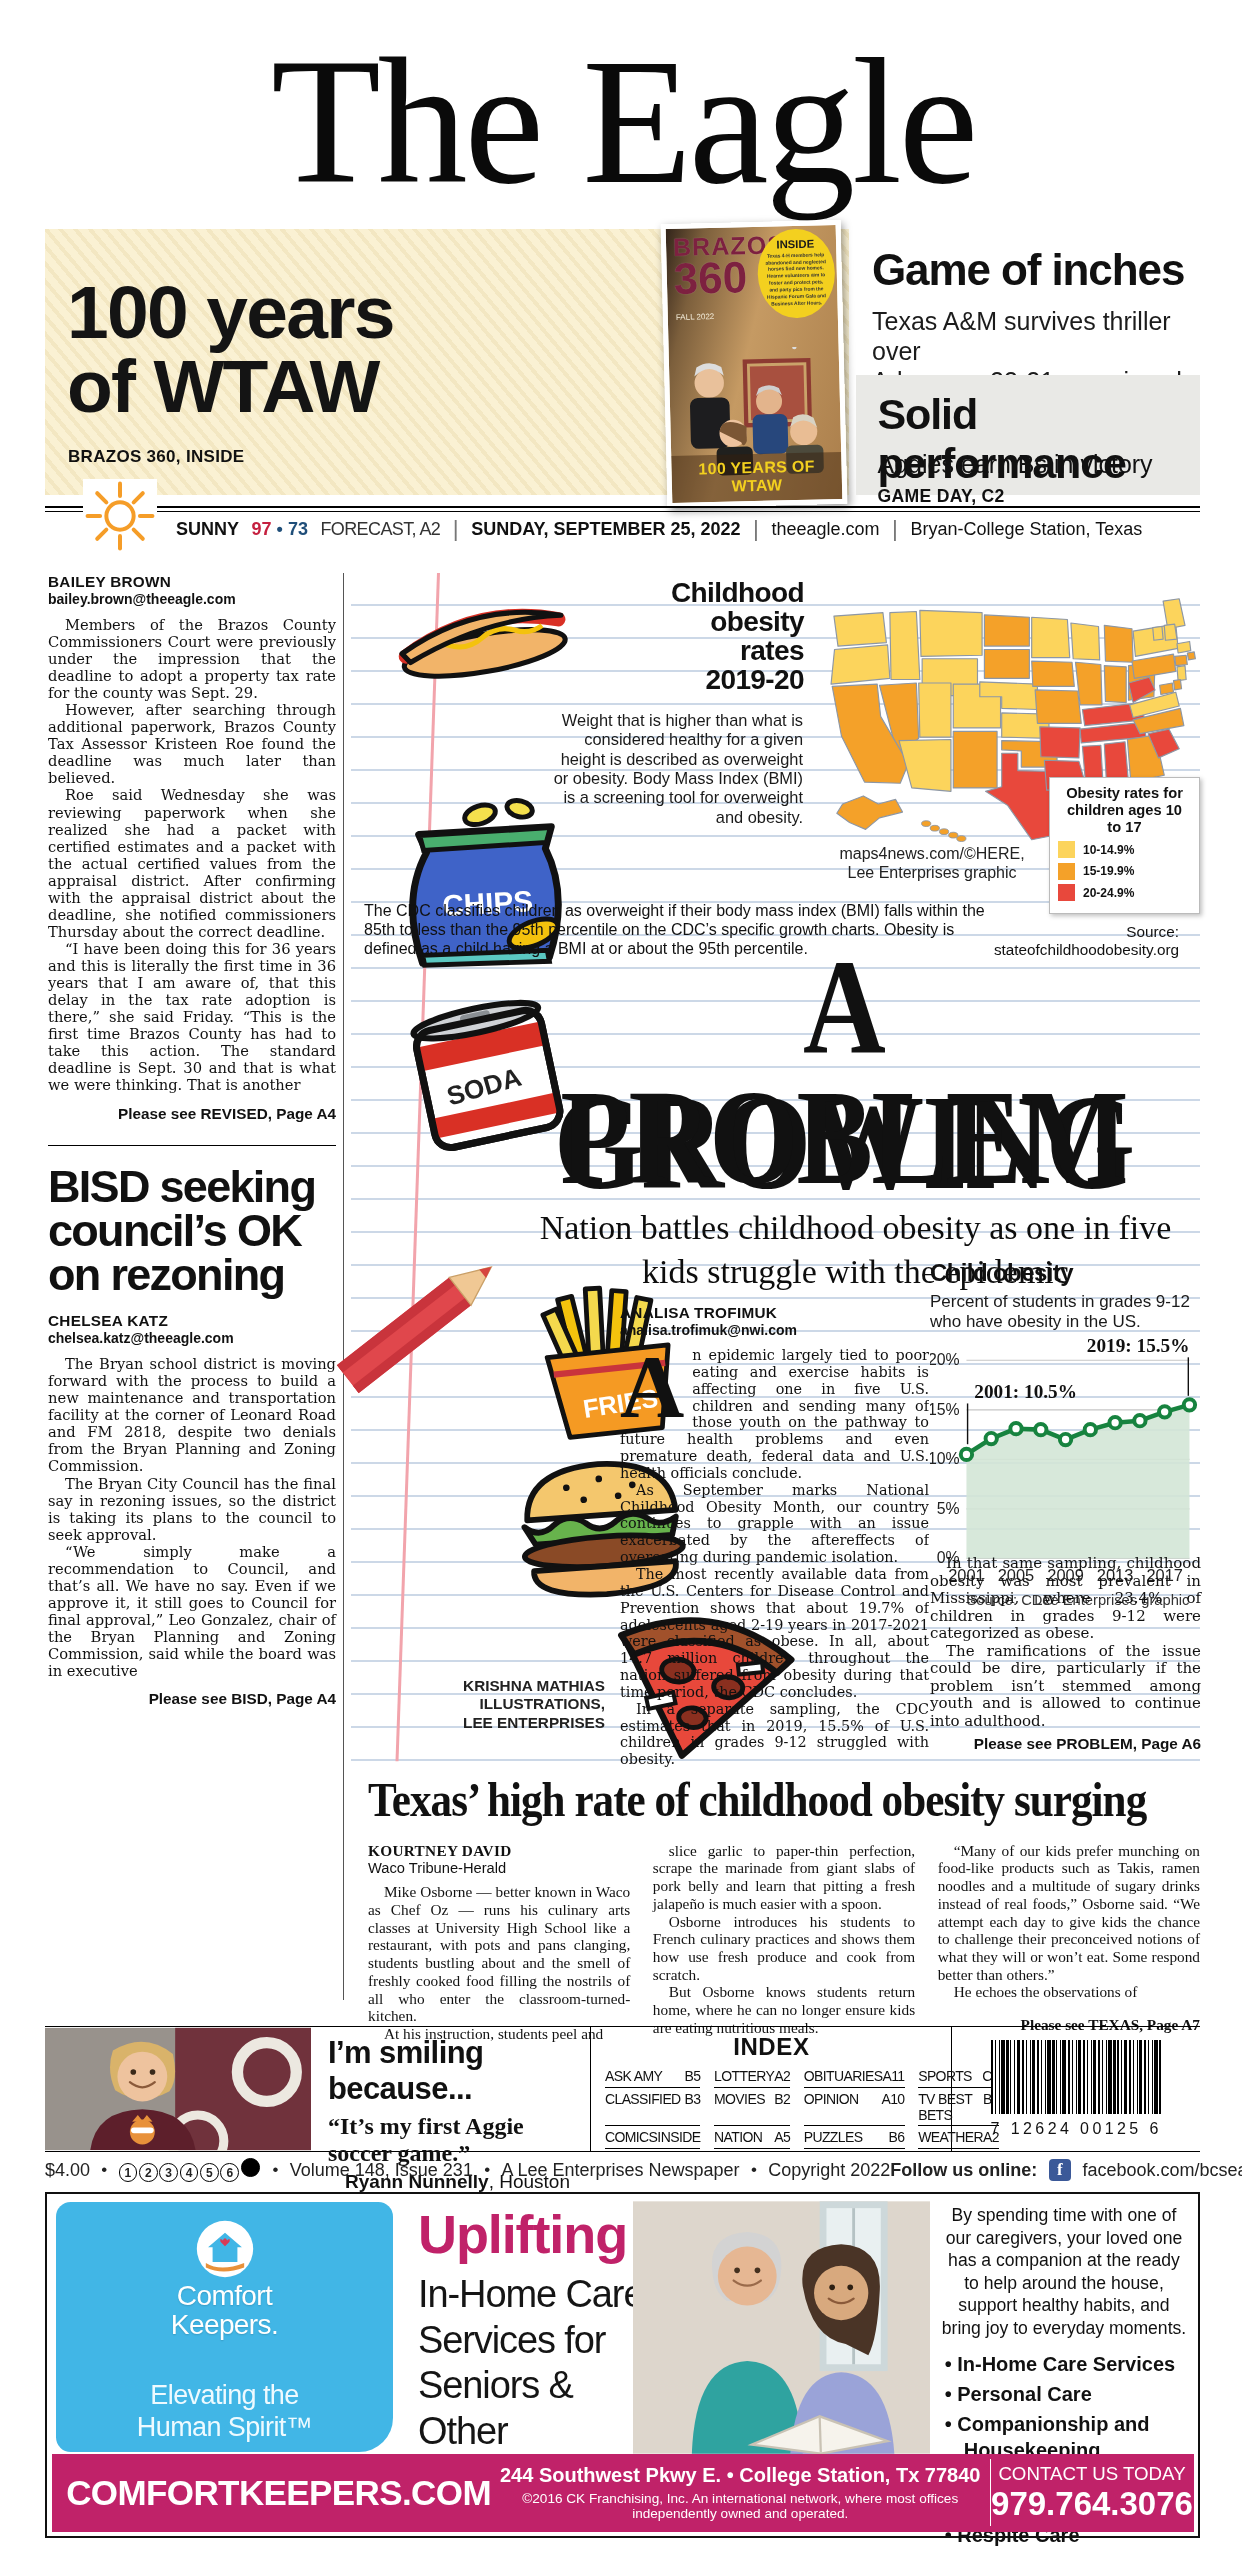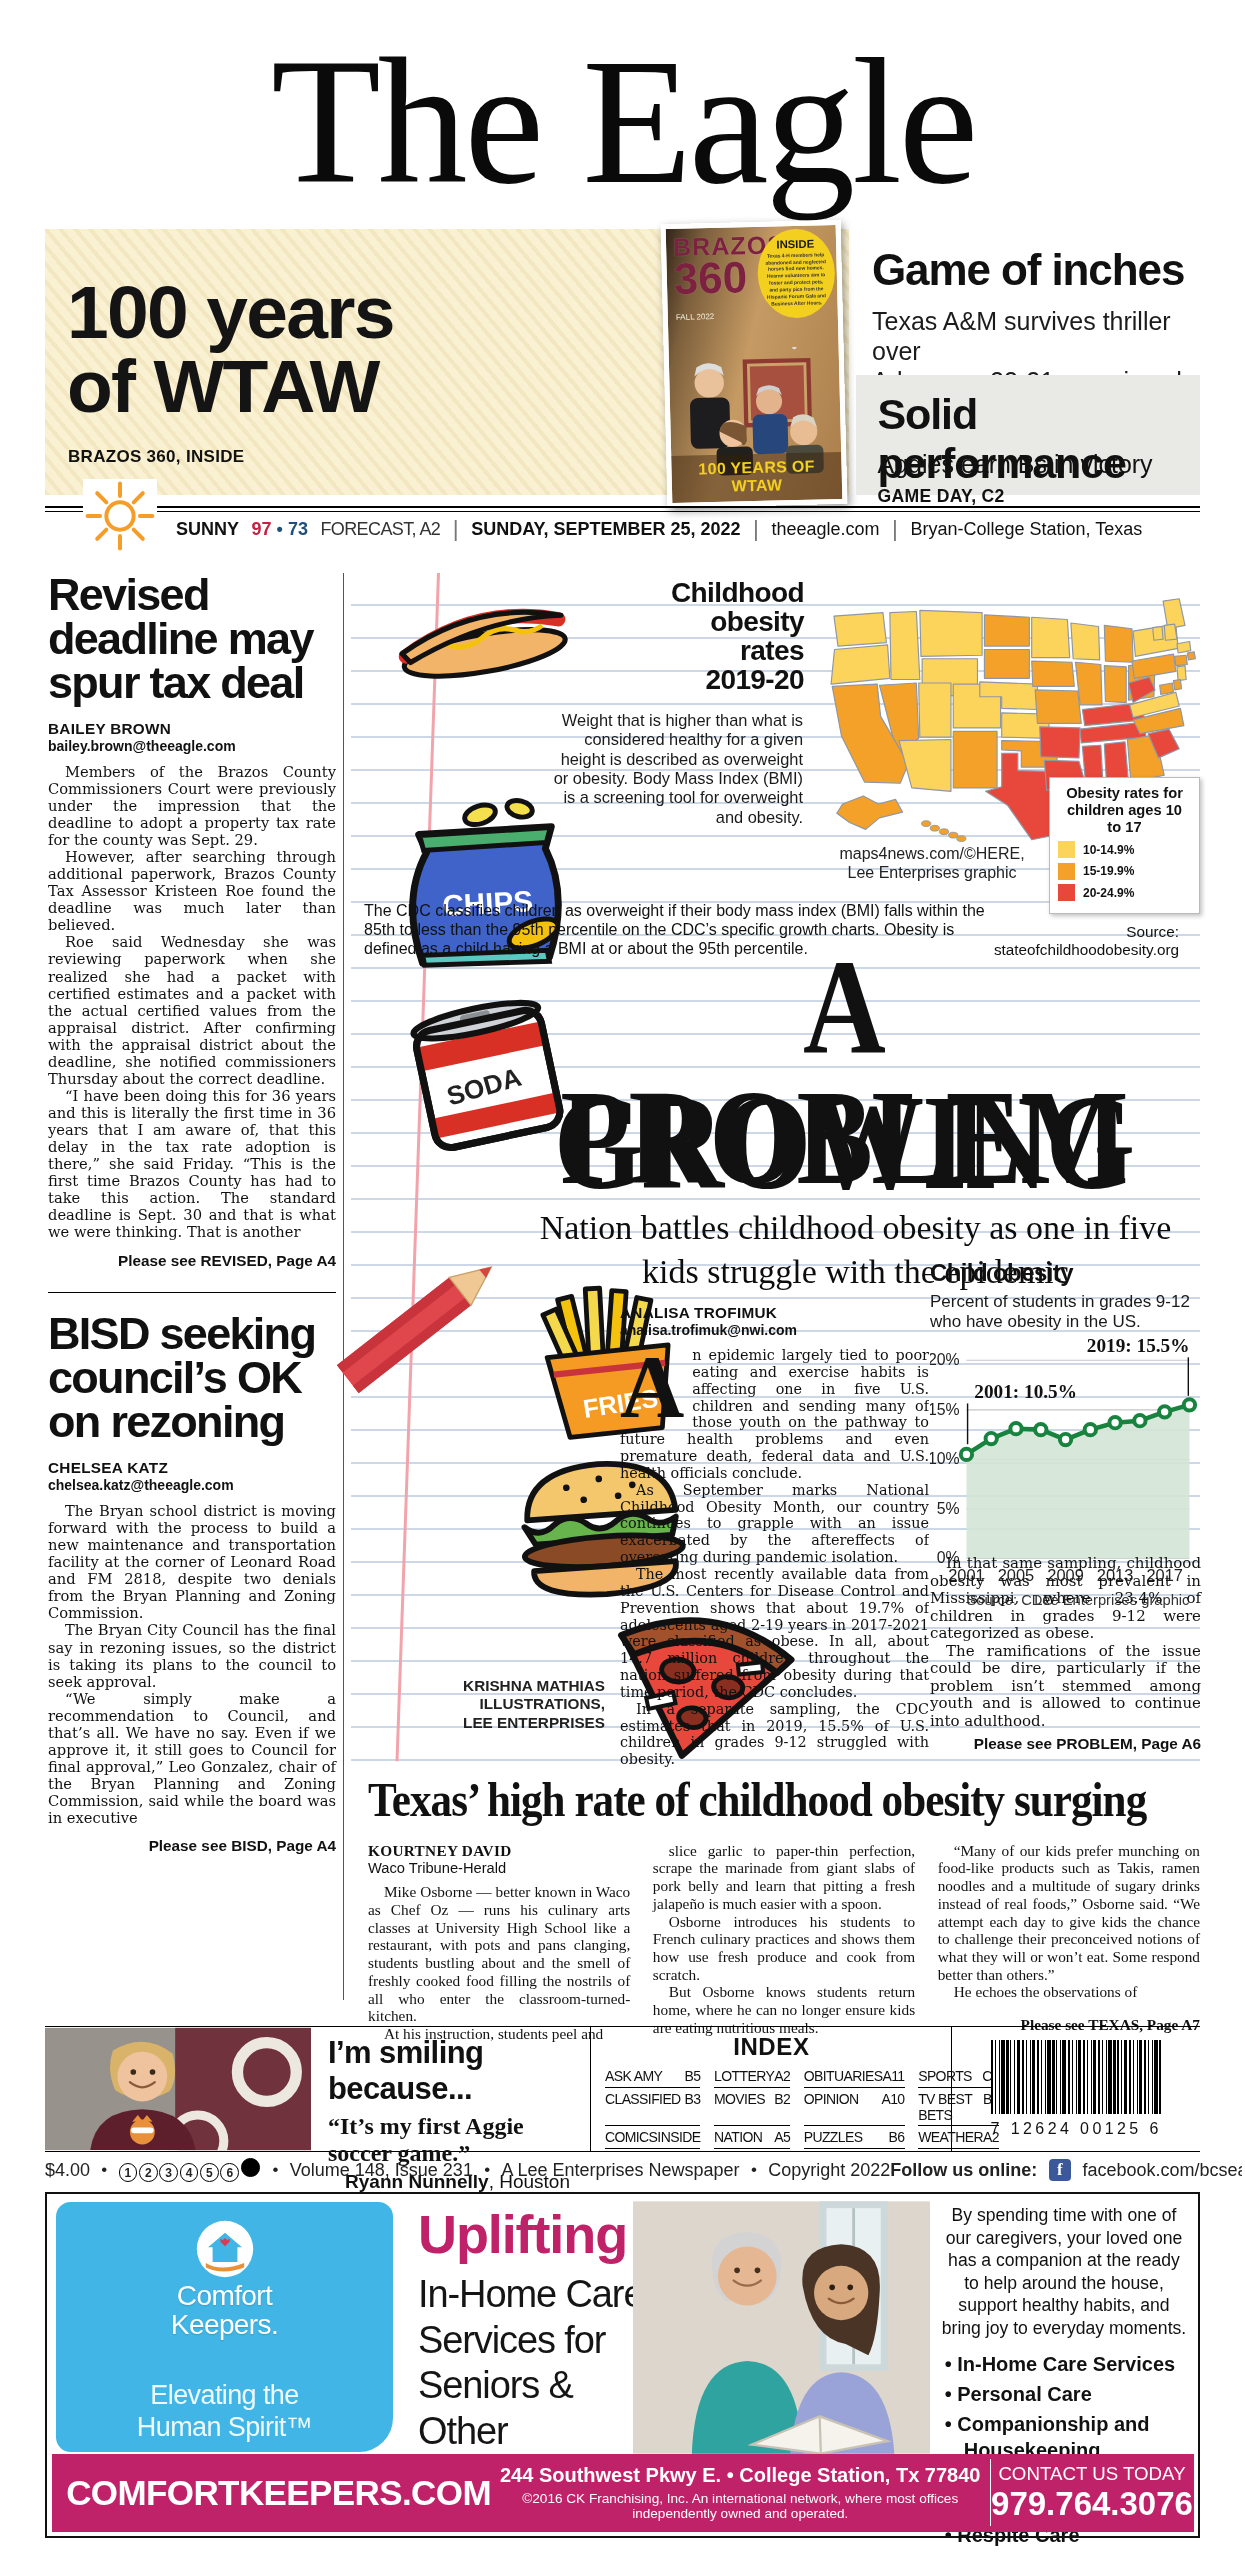--- a/index.html
+++ b/index.html
@@ -219,21 +219,20 @@
     <span class="fc">FORECAST, A2</span>
     <span class="wsep">|</span>
     <span class="b">SUNDAY, SEPTEMBER 25, 2022</span>
     <span class="wsep">|</span>
     <span>theeagle.com</span>
     <span class="wsep">|</span>
     <span>Bryan-College Station, Texas</span>
   </div>
 
   <div class="abs leftcol">
-    <h1>Revised deadline may spur tax deal</h1>
     <div class="byline">BAILEY BROWN</div>
     <div class="byline-email">bailey.brown@theeagle.com</div>
     <div class="body-copy">
         <p>Members of the Brazos County Commissioners Court were previously under the impression that the deadline to adopt a property tax rate for the county was Sept. 29.</p>
         <p>However, after searching through additional paperwork, Brazos County Tax Assessor Kristeen Roe found the deadline was much later than believed.</p>
         <p>Roe said Wednesday she was reviewing paperwork when she realized she had a packet with certified estimates and a packet with the actual certified values from the appraisal district. After confirming with the appraisal district about the deadline, she notified commissioners Thursday about the correct deadline.</p>
         <p>“I have been doing this for 36 years and this is literally the first time in 36 years that I am aware of, that this delay in the tax rate adoption is there,” she said Friday. “This is the first time Brazos County has had to take this action. The standard deadline is Sept. 30 and that is what we were thinking. That is another</p>
       </div>
     <div class="refer">Please see REVISED, Page A4</div>
     <hr class="article-divider">

